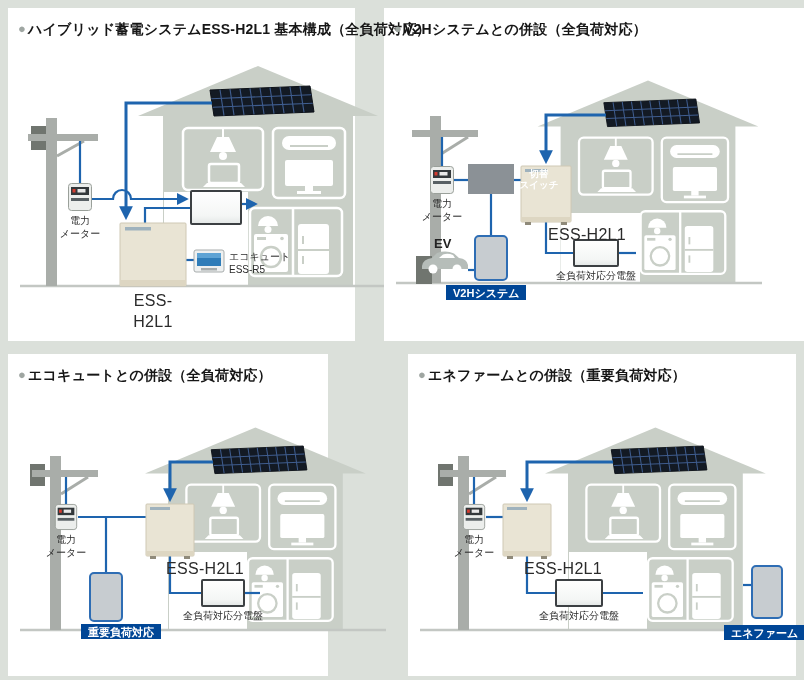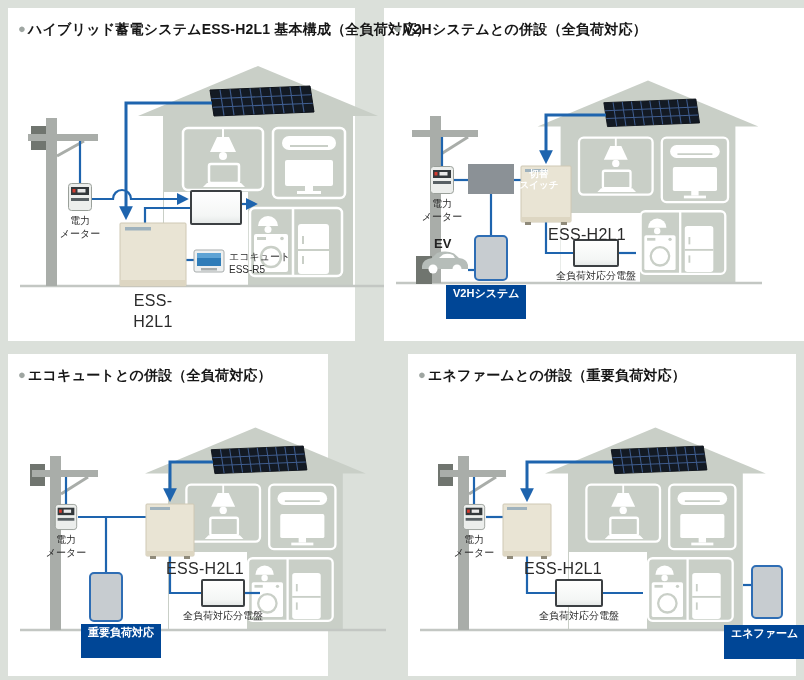--- a/index.html
+++ b/index.html
@@ -6,21 +6,21 @@
   body{width:804px;height:680px;background:#dbe0da;font-family:"Liberation Sans","DejaVu Sans",sans-serif;position:relative;overflow:hidden;}
   .panel{position:absolute;background:#ffffff;}
   .panel-title{position:absolute;left:10px;top:13px;font-size:14px;font-weight:bold;color:#161616;letter-spacing:0.2px;white-space:nowrap;z-index:5;}
   .panel-title .bullet{color:#9fa6a2;font-size:13px;margin-right:2px;vertical-align:1px;}
   .diagram{position:absolute;left:0;top:0;}
   .lbl{position:absolute;font-size:10px;line-height:1.3;color:#2b2b2b;white-space:pre-line;z-index:4;}
   .lbl.c{text-align:center;}
   .lbl.model{font-size:16px;letter-spacing:0.3px;}
   .sw-lbl{position:absolute;left:84px;top:156px;width:46px;height:30px;display:flex;align-items:center;justify-content:center;text-align:center;font-size:9.5px;font-weight:bold;color:#ffffff;line-height:1.2;white-space:pre-line;z-index:4;margin-left:48px;}
   .ev-lbl{position:absolute;font-size:13px;font-weight:bold;color:#222;z-index:4;}
-  .badge{position:absolute;background:#004696;color:#ffffff;font-size:11px;font-weight:bold;padding:2px 7px 19px;line-height:1.15;display:inline-block;white-space:nowrap;z-index:4;}
+  .badge{position:absolute;background:#004696;color:#ffffff;font-size:11px;font-weight:bold;padding:2px 7px 0;line-height:1.15;display:inline-block;white-space:nowrap;z-index:4;}
 </style>
 </head>
 <body>
 
 <svg width="0" height="0" style="position:absolute" aria-hidden="true">
   <defs>
     <marker id="arw" viewBox="0 0 10 10" refX="8.5" refY="5" markerWidth="5.5" markerHeight="5.5" orient="auto-start-reverse">
       <path d="M0,0 L10,5 L0,10 z" fill="#1e64ae"></path>
     </marker>
     <marker id="arwB" viewBox="0 0 10 10" refX="7" refY="5" markerWidth="4.6" markerHeight="4.6" orient="auto-start-reverse">

